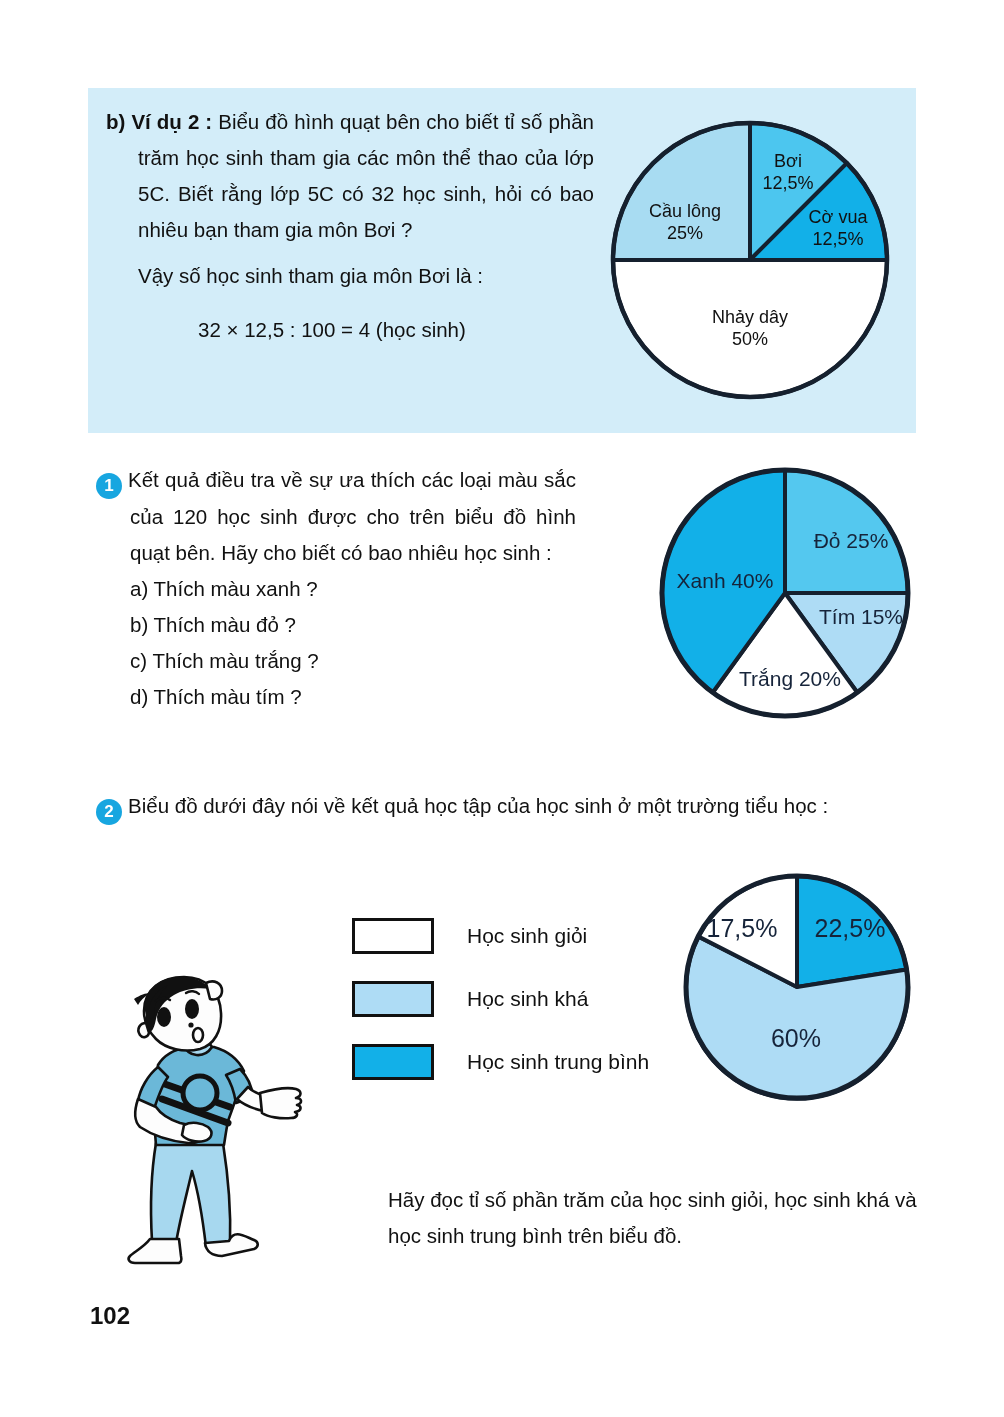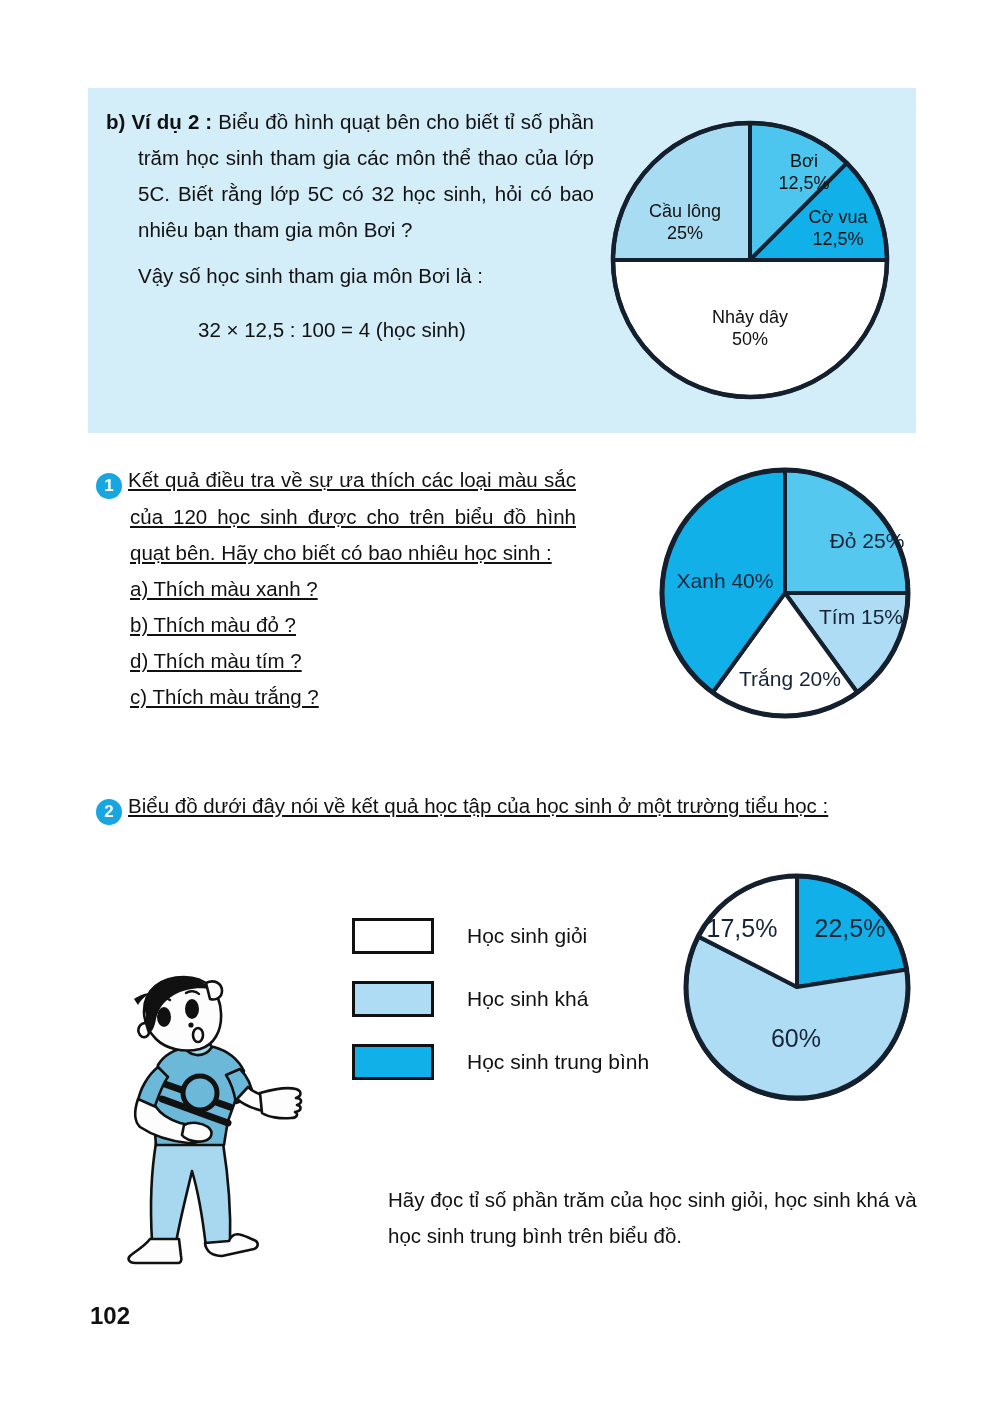--- a/index.html
+++ b/index.html
@@ -24,21 +24,21 @@
   }
   .ex-para{margin:0 0 10px 0;text-align:justify;}
   .ex-para.p1{text-indent:0;padding-left:32px;}
   .ex-para.p1 .lead{margin-left:-32px;}
   .ex-para.p2{padding-left:32px;}
   .ex-para.p3{padding-left:32px;margin-bottom:18px;}
   .ex-eq{padding-left:92px;margin:6px 0 0 0;font-size:20.5px;}
   b.bold{font-weight:bold;}
 
   
-  .q-block{position:absolute;font-size:20.5px;line-height:36px;color:#111;text-decoration:underline;}
+  .q-block{position:absolute;font-size:20.5px;line-height:36px;color:#111;}
   .badge{
     display:inline-block;width:26px;height:26px;border-radius:50%;
     background:#17a6e0;color:#fff;font-size:17px;font-weight:bold;
     text-align:center;line-height:26px;vertical-align:-4px;
     margin-right:6px;
   }
   .just{text-align:justify;}
   .hang{padding-left:34px;}
   .hang .badge{margin-left:-34px;}
   .sub{padding-left:34px;margin:0;}
@@ -96,21 +96,21 @@
 
         <path d="M150,150 L150,13 A137,137 0 0,1 246.9,53.1 Z" fill="#4cc6ef" stroke="#15202e" stroke-width="4" stroke-linejoin="round"></path>
 
         <path d="M150,150 L246.9,53.1 A137,137 0 0,1 287,150 Z" fill="#12b0e8" stroke="#15202e" stroke-width="4" stroke-linejoin="round"></path>
 
         <path d="M150,150 L287,150 A137,137 0 0,1 13,150 Z" fill="#ffffff" stroke="#15202e" stroke-width="4" stroke-linejoin="round"></path>
 
         <path d="M150,150 L13,150 A137,137 0 0,1 150,13 Z" fill="#a8dcf2" stroke="#15202e" stroke-width="4" stroke-linejoin="round"></path>
         <circle cx="150" cy="150" r="137" fill="none" stroke="#15202e" stroke-width="4.5"></circle>
       </svg>
-      <div class="pie-label" style="left:160px;top:40px;width:88px;">
+      <div class="pie-label" style="left:144px;top:40px;width:88px;">
         <span>Bơi</span><br>
         <span>12,5%</span>
       </div>
       <div class="pie-label" style="left:196px;top:96px;width:84px;">
         <span>Cờ vua</span><br>
         <span>12,5%</span>
       </div>
       <div class="pie-label" style="left:30px;top:90px;width:110px;">
         <span>Cầu lông</span><br>
         <span>25%</span>
@@ -122,37 +122,37 @@
     </div>
 
   </div>
 
   <div class="q-block" style="left:96px;top:462px;width:480px;">
     <p class="just hang" style="margin:0;">
       <span class="badge">1</span><span>Kết quả điều tra về sự ưa thích các loại màu sắc của 120 học sinh được cho trên biểu đồ hình quạt bên. Hãy cho biết có bao nhiêu học sinh :</span>
     </p>
     <p class="sub" style="margin:0;">a) Thích màu xanh ?</p>
     <p class="sub" style="margin:0;">b) Thích màu đỏ ?</p>
+    <p class="sub" style="margin:0;">c) Thích màu trắng ?</p>
     <p class="sub" style="margin:0;">d) Thích màu tím ?</p>
-    <p class="sub" style="margin:0;">c) Thích màu trắng ?</p>
   </div>
 
   <div class="pie-wrap" style="left:645px;top:462px;">
     <svg width="280" height="262" viewBox="0 0 280 262">
 
       <path d="M140,131 L140,8 A123,123 0 0,1 263,131 Z" fill="#54c8ef" stroke="#15202e" stroke-width="4" stroke-linejoin="round"></path>
 
       <path d="M140,131 L263,131 A123,123 0 0,1 212.3,230.5 Z" fill="#aedcf5" stroke="#15202e" stroke-width="4" stroke-linejoin="round"></path>
 
       <path d="M140,131 L212.3,230.5 A123,123 0 0,1 67.7,230.5 Z" fill="#ffffff" stroke="#15202e" stroke-width="4" stroke-linejoin="round"></path>
 
       <path d="M140,131 L67.7,230.5 A123,123 0 0,1 140,8 Z" fill="#12b0e8" stroke="#15202e" stroke-width="4" stroke-linejoin="round"></path>
       <circle cx="140" cy="131" r="123" fill="none" stroke="#15202e" stroke-width="5"></circle>
     </svg>
-    <div class="pie-label2" style="left:168px;top:66px;width:108px;">Đỏ 25%</div>
+    <div class="pie-label2" style="left:152px;top:66px;width:108px;">Đỏ 25%</div>
     <div class="pie-label2" style="left:166px;top:142px;width:100px;">Tím 15%</div>
     <div class="pie-label2" style="left:80px;top:204px;width:130px;">Trắng 20%</div>
     <div class="pie-label2" style="left:18px;top:106px;width:124px;">Xanh 40%</div>
   </div>
 
   <div class="q-block" style="left:96px;top:788px;width:828px;">
     <p class="just hang" style="margin:0;">
       <span class="badge">2</span><span>Biểu đồ dưới đây nói về kết quả học tập của học sinh ở một trường tiểu học :</span>
     </p>
   </div>

